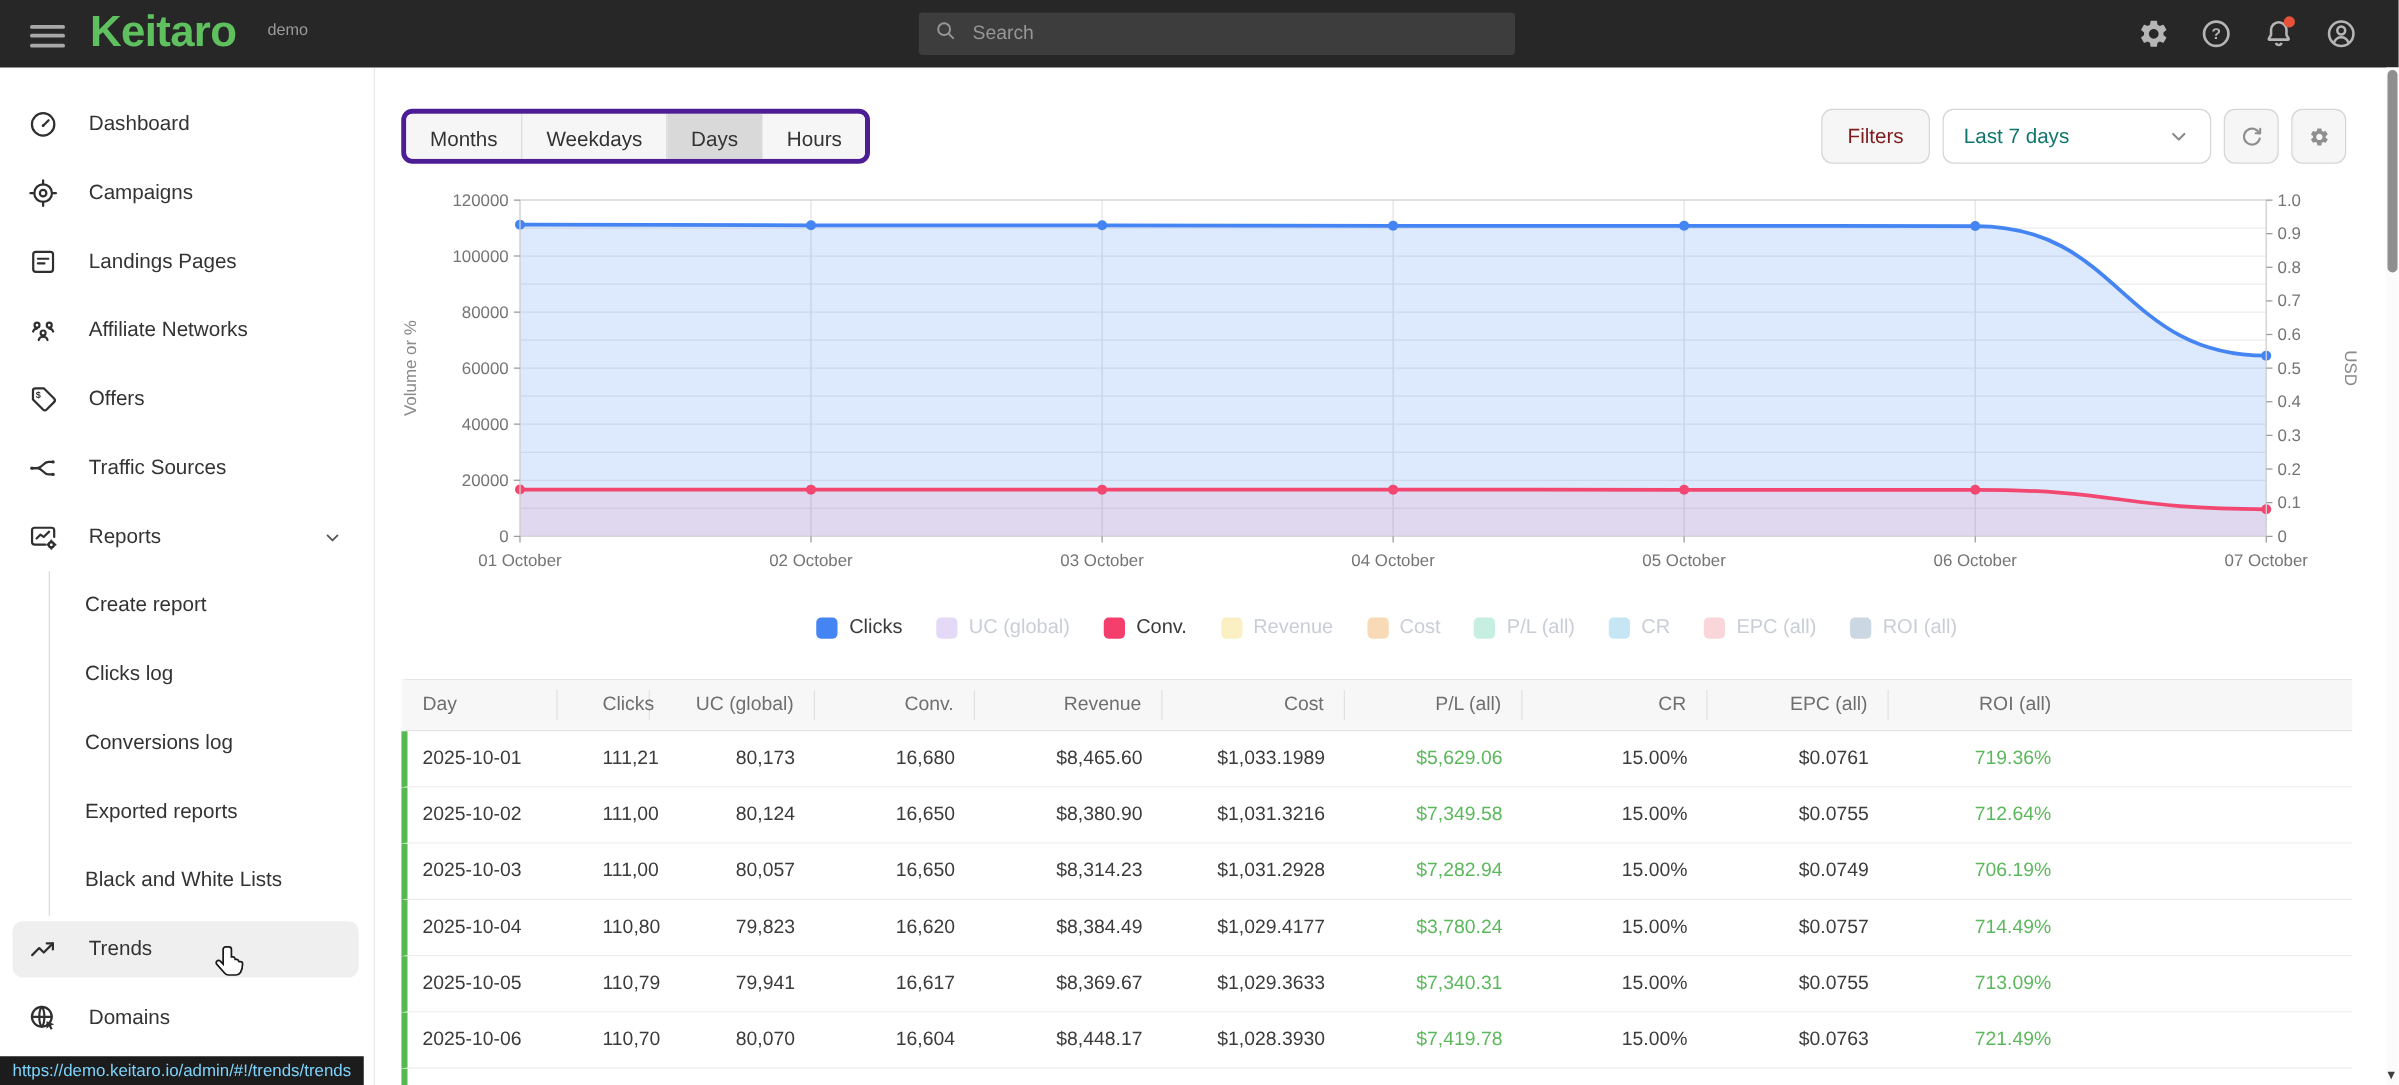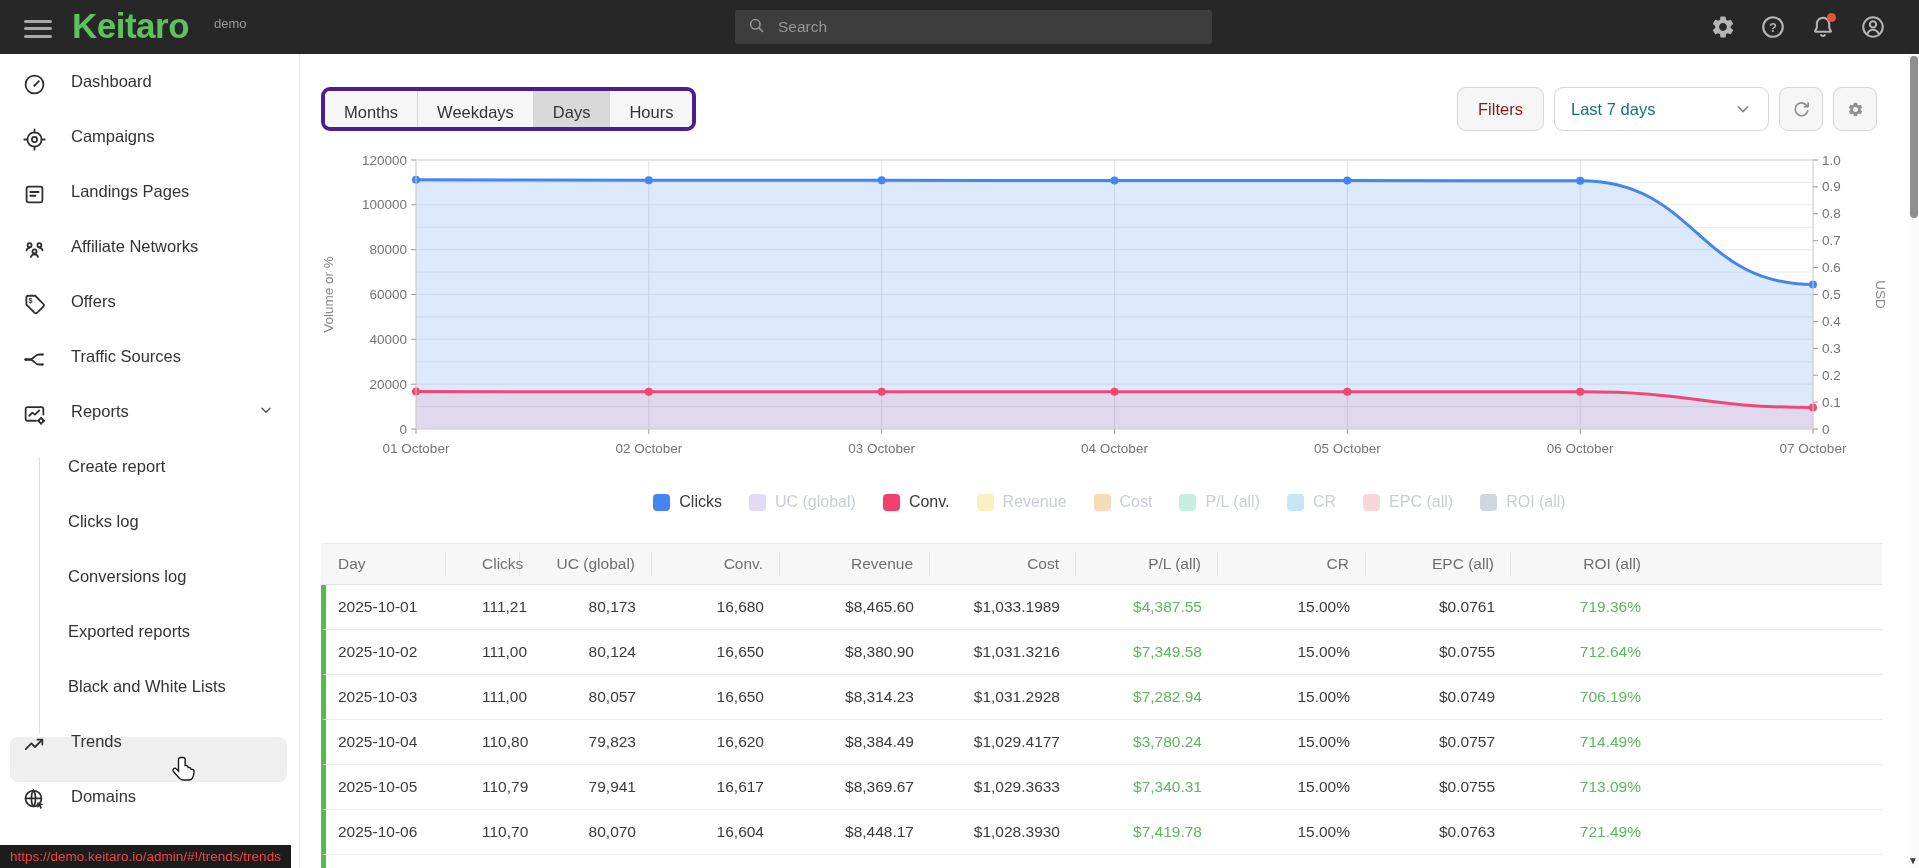--- a/index.html
+++ b/index.html
@@ -15,21 +15,21 @@
   .brand-suffix { position:absolute; left:214px; top:16px; font-size:13px; color:#9a9a9a; }
   .searchbox { position:absolute; left:735px; top:10px; width:477px; height:34px; background:#3d3d3d; border-radius:3px; display:flex; align-items:center; padding:0 12px; gap:12px; }
   .searchbox .ph { color:#969696; font-size:15.5px; }
   .top-icons { position:absolute; right:28px; top:9px; display:flex; gap:14px; }
   .tbtn { width:36px; height:36px; display:flex; align-items:center; justify-content:center; color:#b5b5b5; position:relative; cursor:pointer; }
   .bell-dot { position:absolute; top:4px; right:5px; width:9px; height:9px; border-radius:50%; background:#e8503a; }
 
   
   .sidebar { position:absolute; left:0; top:54px; width:300px; height:814px; background:#fff; border-right:1px solid #e9e9e9; z-index:5; }
   .side-list { position:relative; padding-top:18px; }
-  .side-item { position:relative; height:55px; display:flex; align-items:flex-start; color:#333; font-size:16.5px; cursor:pointer; }
+  .side-item { position:relative; height:55px; display:flex; align-items:center; color:#333; font-size:16.5px; cursor:pointer; }
   .side-item .sicon { position:absolute; left:22px; width:25px; height:25px; color:#2f2f2f; }
   .side-item .slabel { margin-left:71px; }
   .side-item.sub .slabel { margin-left:68px; }
   .side-item.active::before { content:""; position:absolute; left:10px; right:12px; top:5px; bottom:5px; background:#efefef; border-radius:8px; z-index:0; }
   .side-item > * { position:relative; z-index:1; }
   .side-item .chev { position:absolute; right:25px; color:#555; width:16px; height:16px; }
   .subline { position:absolute; left:39px; top:403px; width:1px; height:276px; background:#dcdcdc; }
   .cursor-hand { position:absolute; left:170px; top:700px; width:30px; height:30px; z-index:30; pointer-events:none; }
 
   
@@ -65,21 +65,21 @@
   .thead .th.nosep { border-right:none; }
   .trow { height:45px; border-bottom:1px solid #ececec; border-left:5px solid #56b94f; background:#fff; color:#3b3b3b; font-size:15.5px; }
   .trow .td { padding:0 16px; text-align:right; }
   .trow .td.first { text-align:left; padding-left:12px; }
   .trow .td.green { color:#5cb85c; }
 
   
   .vscroll { position:absolute; right:0; top:54px; width:10px; bottom:0; background:#fbfbfb; z-index:25; }
   .vthumb { position:absolute; right:1px; top:2px; width:8px; height:162px; background:#8f8f8f; border-radius:4px; }
   .varrow { position:absolute; right:1px; bottom:2px; font-size:10px; color:#3d3d3d; line-height:10px; }
-  .statusbar { position:absolute; left:0; bottom:0; height:23px; background:#1c1c1c; color:#ef4444; font-size:13.5px; line-height:23px; padding:0 10px; z-index:40;margin-top:46px; }
+  .statusbar { position:absolute; left:0; bottom:0; height:23px; background:#1c1c1c; color:#7dd3fc; font-size:13.5px; line-height:23px; padding:0 10px; z-index:40;margin-top:46px; }
 </style>
 </head>
 <body>
 
 <div class="stage">
 
   <div class="topbar">
     <div class="hamburger">
       <div class="bar"></div>
       <div class="bar"></div>
@@ -408,21 +408,21 @@
           <div class="th nosep">ROI (all)</div>
           <div class="th nosep"></div>
         </div>
         <div class="trow" style="grid-template-columns: 120px 54px 112px 108px 130px 126px 122px 128px 125px 126px 410px;">
           <div class="td first">2025-10-01</div>
           <div class="td">111,21</div>
           <div class="td">80,173</div>
           <div class="td">16,680</div>
           <div class="td">$8,465.60</div>
           <div class="td">$1,033.1989</div>
-          <div class="td green">$4,387.55</div>
+          <div class="td green">$5,629.06</div>
           <div class="td">15.00%</div>
           <div class="td">$0.0761</div>
           <div class="td green">719.36%</div>
           <div></div>
         </div>
         <div class="trow" style="grid-template-columns: 120px 54px 112px 108px 130px 126px 122px 128px 125px 126px 410px;">
           <div class="td first">2025-10-02</div>
           <div class="td">111,00</div>
           <div class="td">80,124</div>
           <div class="td">16,650</div>

